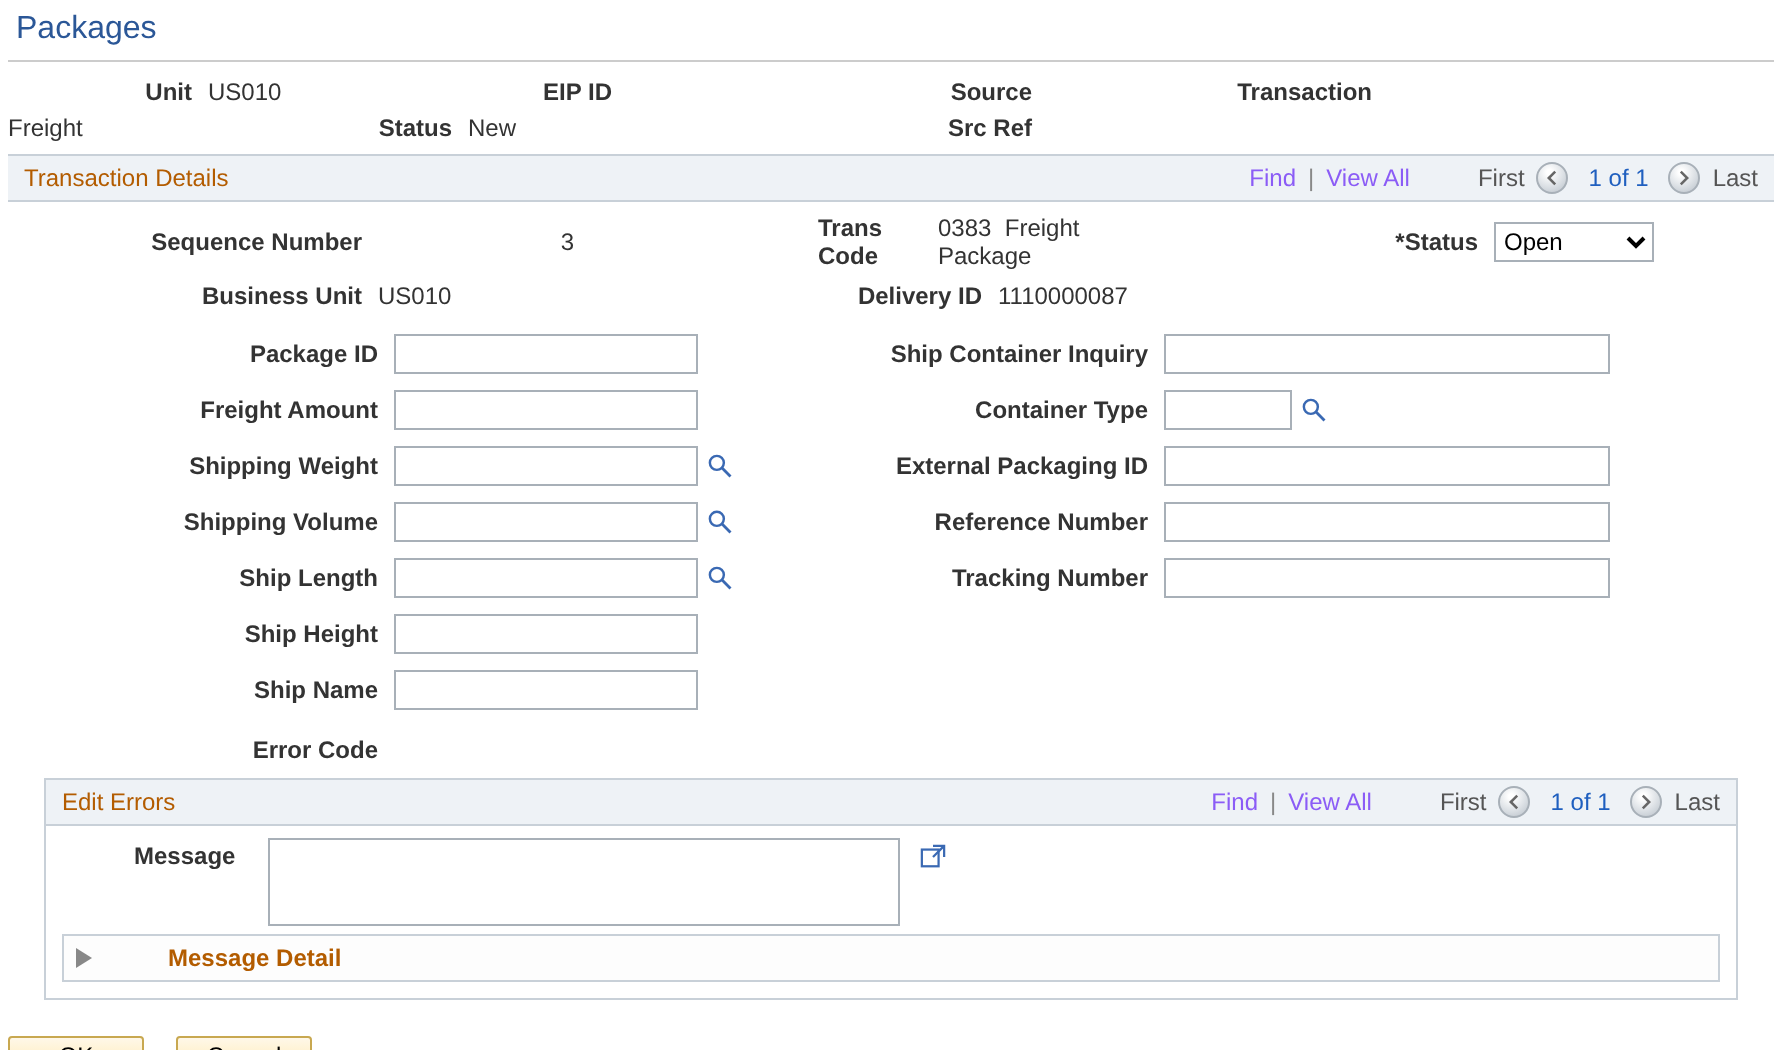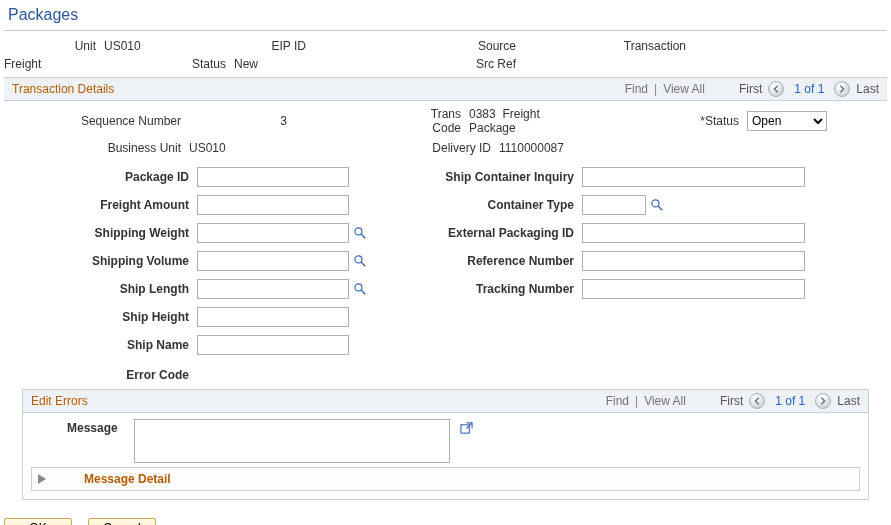--- a/index.html
+++ b/index.html
@@ -18,21 +18,21 @@
     border-bottom: 1px solid #ccc;
     margin: 0 4px 8px 4px;
   }
   .header-grid {
     display: grid;
     grid-template-columns: 100px 130px 80px 210px 70px 100px;
     row-gap: 4px;
     padding: 0 4px 6px 4px;
     align-items: center;
   }
-  .lbl { text-align: right; font-weight: normal; padding-right: 8px; }
+  .lbl { text-align: right; font-weight: bold; padding-right: 8px; }
   .val { text-align: left; }
   .section-bar {
     background: #eef2f6;
     border-top: 1px solid #c8d0d8;
     border-bottom: 1px solid #c8d0d8;
     padding: 3px 8px;
     display: flex;
     align-items: center;
     margin: 0 4px;
   }
@@ -41,21 +41,21 @@
     font-weight: normal;
     flex: 0 0 auto;
     margin-right: auto;
   }
   .bar-controls {
     display: flex;
     align-items: center;
     gap: 6px;
     color: #555;
   }
-  .bar-controls a { color: #737373; text-decoration: none; cursor: pointer; }
+  .bar-controls a { color: #8b5cf6; text-decoration: none; cursor: pointer; }
   .bar-controls .sep { color: #888; }
   .nav-arrow {
     width: 14px; height: 14px; border-radius: 50%;
     background: radial-gradient(circle at 40% 30%, #fff 10%, #d8dde2 60%, #b8c0c8 100%);
     border: 1px solid #a8b0b8;
     display: inline-flex; align-items: center; justify-content: center;
     cursor: pointer;
   }
   .nav-arrow svg { width: 8px; height: 8px; }
   .counter { color: #1f5fbf; padding: 0 4px; }
@@ -222,21 +222,21 @@
     <span>Last</span>
   </div>
 </div>
 
 <div class="details-body">
 
   <div class="row1">
     <div class="lbl">Sequence Number</div>
     <div class="val" style="text-align:right; padding-right:22px;">3</div>
     <div></div>
-    <div class="lbl" style="text-align:right;">Trans Code</div>
+    <div class="lbl" style="text-align:left;">Trans Code</div>
     <div class="val">
       <span>0383</span>&nbsp;&nbsp;<span>Freight Package</span>
     </div>
     <div></div>
     <div class="lbl" style="text-align:right;">*Status</div>
     <div>
       <select class="status-select">
         <option>Open</option>
       </select>
     </div>

